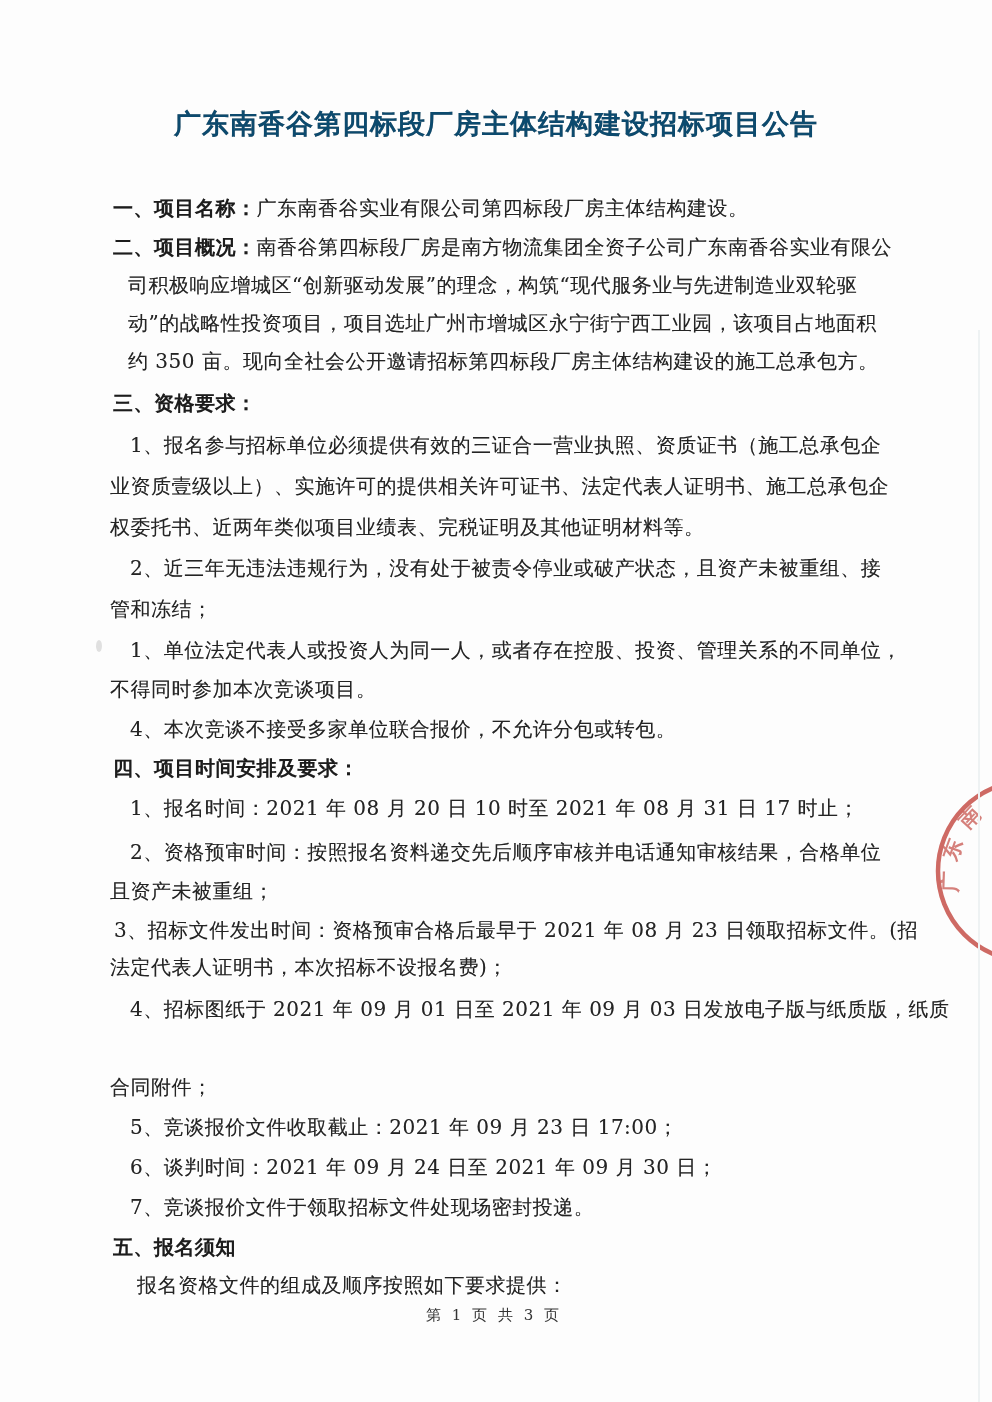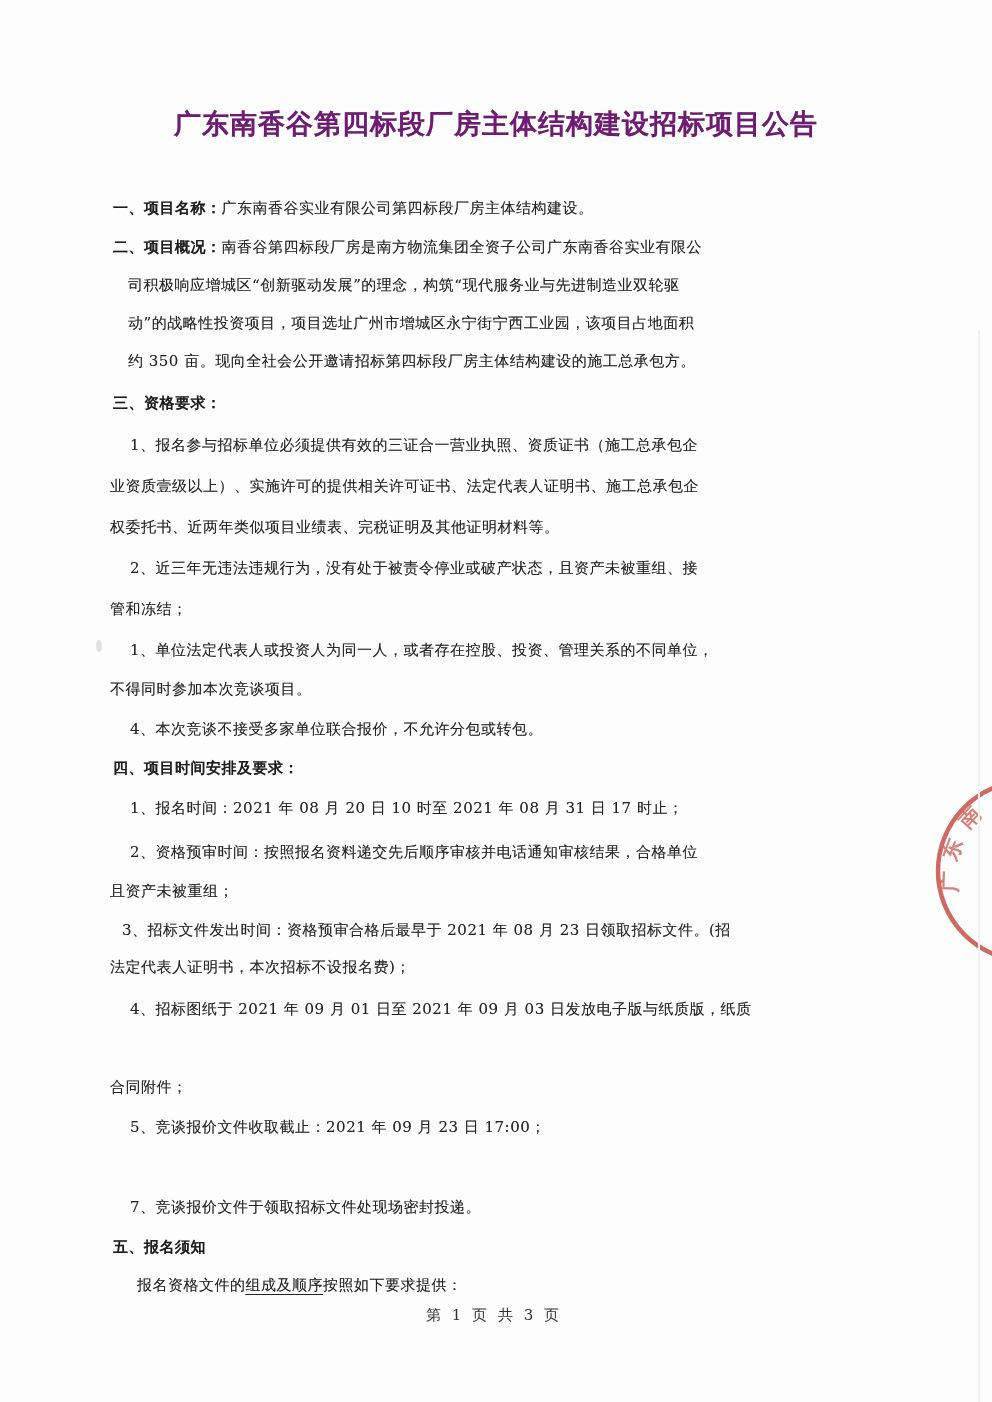--- a/index.html
+++ b/index.html
@@ -11,35 +11,34 @@
     font-family:"DejaVu Serif","Liberation Serif",serif;
     color:#222;
   }
   .doc-title{
     position:absolute;
     left:0;right:0;top:106px;
     text-align:center;
     font-size:27px;
     font-weight:bold;
     letter-spacing:1px;
-    color:#701a75;
+    color:#0c4a6e;
     text-shadow:0 0 .4px rgba(30,30,30,.45);
   }
   .line{
     position:absolute;
-    font-size:15px;
+    font-size:20px;
     line-height:22px;
     white-space:nowrap;
     letter-spacing:.5px;
     color:#242424;
     text-shadow:0 0 .4px rgba(40,40,40,.38);
   }
   .lbl{font-weight:bold;color:#1c1c1c;}
   .u{
-    text-decoration:underline;
     text-underline-offset:4px;
     text-decoration-thickness:1px;
   }
   .footer{
     position:absolute;
     left:0;right:4px;top:1306px;
     text-align:center;
     font-size:15px;
     letter-spacing:3px;
     color:#333;
@@ -85,25 +84,26 @@
   <div class="line" style="top:557px;left:130px"><span>2、近三年无违法违规行为，没有处于被责令停业或破产状态，且资产未被重组、接</span></div>
   <div class="line" style="top:598px;left:110px"><span>管和冻结；</span></div>
   <div class="line" style="top:639px;left:130px"><span>1、单位法定代表人或投资人为同一人，或者存在控股、投资、管理关系的不同单位，</span></div>
   <div class="line" style="top:678px;left:110px"><span>不得同时参加本次竞谈项目。</span></div>
   <div class="line" style="top:718px;left:130px"><span>4、本次竞谈不接受多家单位联合报价，不允许分包或转包。</span></div>
 
   <div class="line" style="top:757px;left:113px"><span class="lbl">四、项目时间安排及要求：</span><span></span></div>
   <div class="line" style="top:797px;left:130px"><span>1、报名时间：2021 年 08 月 20 日 10 时至 2021 年 08 月 31 日 17 时止；</span></div>
   <div class="line" style="top:841px;left:130px"><span>2、资格预审时间：按照报名资料递交先后顺序审核并电话通知审核结果，合格单位</span></div>
   <div class="line" style="top:880px;left:110px"><span>且资产未被重组；</span></div>
-  <div class="line" style="top:919px;left:122px"><span>3、招标文件发出时间：资格预审合格后最早于 2021 年 08 月 23 日领取招标文件。(招</span></div>
+  <div class="line" style="top:919px;left:114px"><span>3、招标文件发出时间：资格预审合格后最早于 2021 年 08 月 23 日领取招标文件。(招</span></div>
   <div class="line" style="top:956px;left:110px"><span>法定代表人证明书，本次招标不设报名费)；</span></div>
   <div class="line" style="top:998px;left:130px"><span>4、招标图纸于 2021 年 09 月 01 日至 2021 年 09 月 03 日发放电子版与纸质版，纸质</span></div>
   <div class="line" style="top:1076px;left:110px"><span>合同附件；</span></div>
   <div class="line" style="top:1116px;left:130px"><span>5、竞谈报价文件收取截止：2021 年 09 月 23 日  17:00；</span></div>
+  <div class="line" style="top:1156px;left:130px"><span>6、谈判时间：2021 年 09 月 24 日至 2021 年 09 月 30 日；</span></div>
   <div class="line" style="top:1196px;left:130px"><span>7、竞谈报价文件于领取招标文件处现场密封投递。</span></div>
 
   <div class="line" style="top:1236px;left:113px"><span class="lbl">五、报名须知</span><span></span></div>
 
   <div class="line" style="top:1274px;left:137px">
     <span>报名资格文件的</span><span class="u">组成及顺序</span><span>按照如下要求提供：</span>
   </div>
 
   <div class="footer">第 1 页 共 3 页</div>
 

